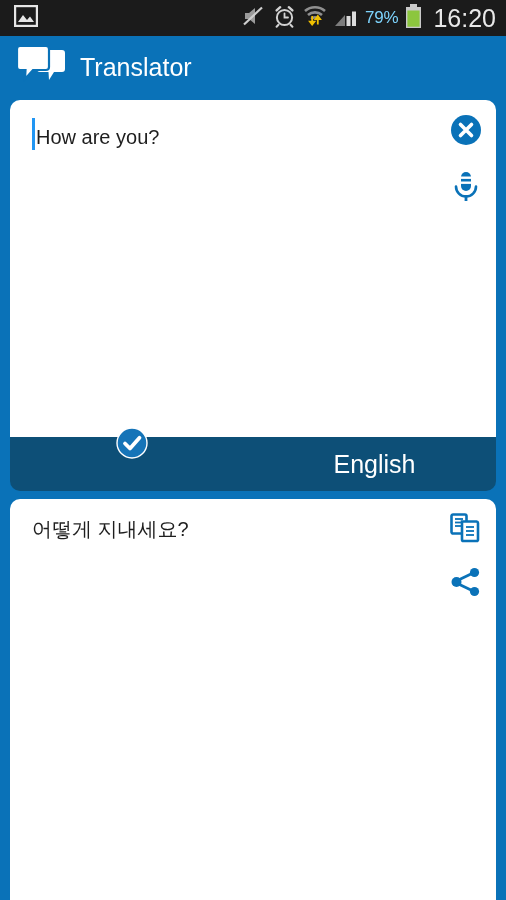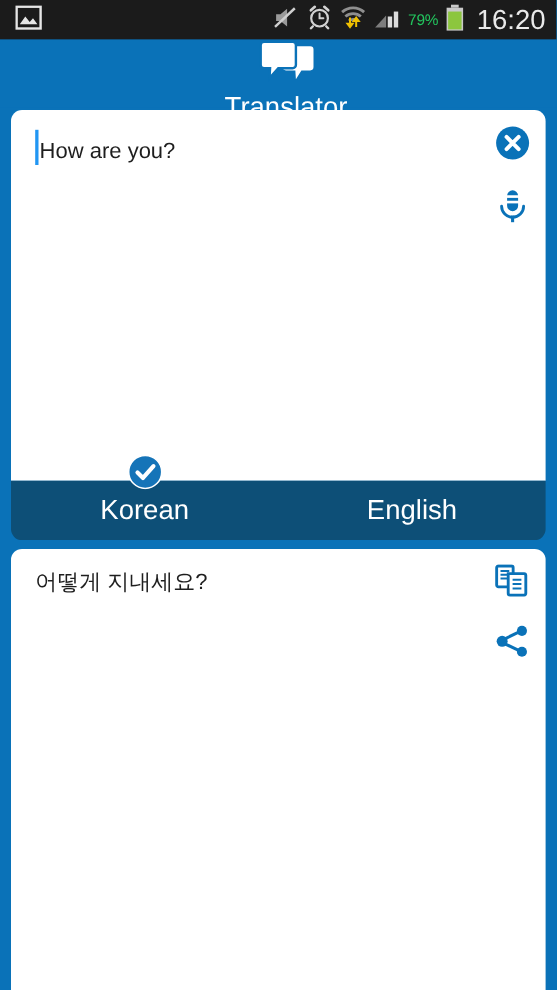--- a/index.html
+++ b/index.html
@@ -17,32 +17,32 @@
     background:#1b1b1b;
     display:flex; align-items:center;
   }
   .sb-left { display:flex; align-items:center; padding-left:14px; }
   .sb-right {
     margin-left:auto; display:flex; align-items:center;
     padding-right:10px; gap:7px;
   }
   .sb-icon { display:block; }
   .sb-battpct {
-    color:#22c55e; font-size:14px; letter-spacing:-0.2px;
+    color:#7dd3fc; font-size:17px; letter-spacing:-0.2px;
     font-family:"Liberation Sans", sans-serif;
   }
   .sb-time {
     color:#e9e9e9; font-size:25px; letter-spacing:0px;
     margin-left:4px; font-family:"Liberation Sans", sans-serif;
   }
 
   
   .appbar {
     position:absolute; top:36px; left:0; width:506px; height:62px;
-    background:#0a72b8; display:flex; align-items:center;flex-direction:column;
+    background:#0a72b8; display:flex; align-items:center;
   }
   .app-icon { margin-left:16px; display:block; }
   .app-title {
     color:#ffffff; font-size:25px; margin-left:14px;
     font-family:"Liberation Sans", sans-serif; font-weight:400;
   }
 
   
   .card {
     position:absolute; left:10px; width:486px;
@@ -186,21 +186,20 @@
   </div>
 
   <div class="langbar">
     <div class="lang">
       <span class="check-badge">
         <svg width="32" height="32" viewBox="0 0 32 32">
           <circle cx="16" cy="16" r="15" fill="#1574b8" stroke="#ffffff" stroke-width="1.4"></circle>
           <path d="M9 16.5 L14 21.5 L23.5 10.8" fill="none" stroke="#ffffff" stroke-width="3.8" stroke-linecap="round" stroke-linejoin="round"></path>
         </svg>
       </span>
-      <span>Korean</span>
     </div>
     <div class="lang">
       <span>English</span>
     </div>
   </div>
 
   <div class="card" id="target-card">
     <div class="text-area">어떻게 지내세요?</div>
 
     <div class="side-actions">

